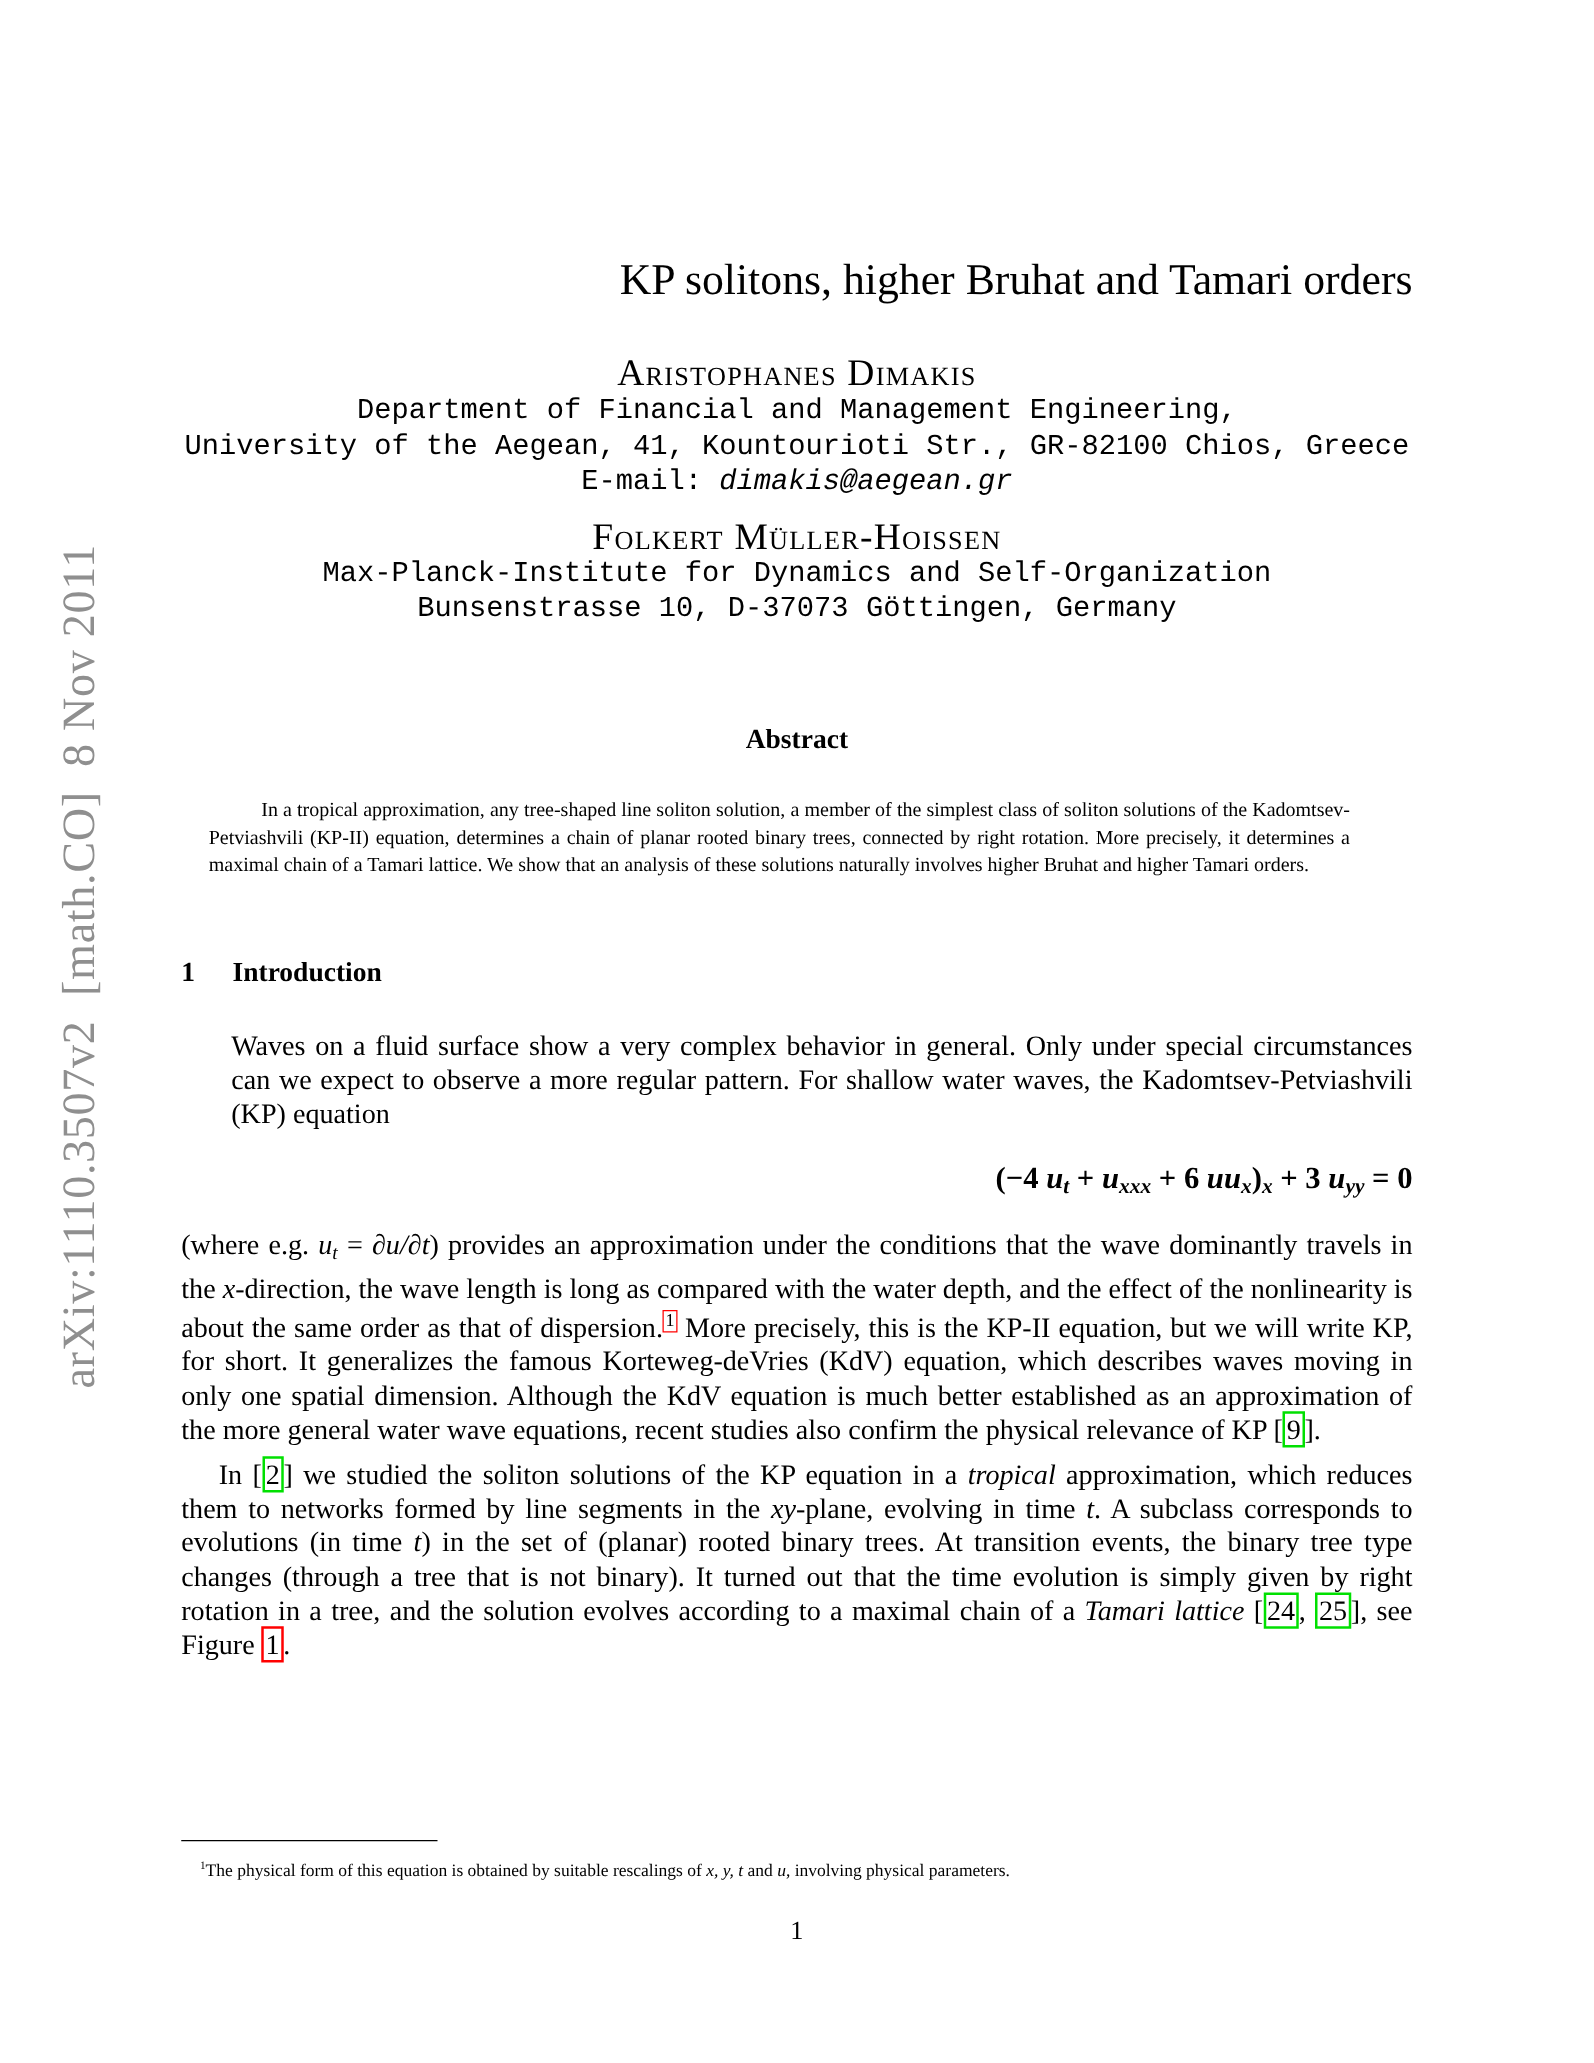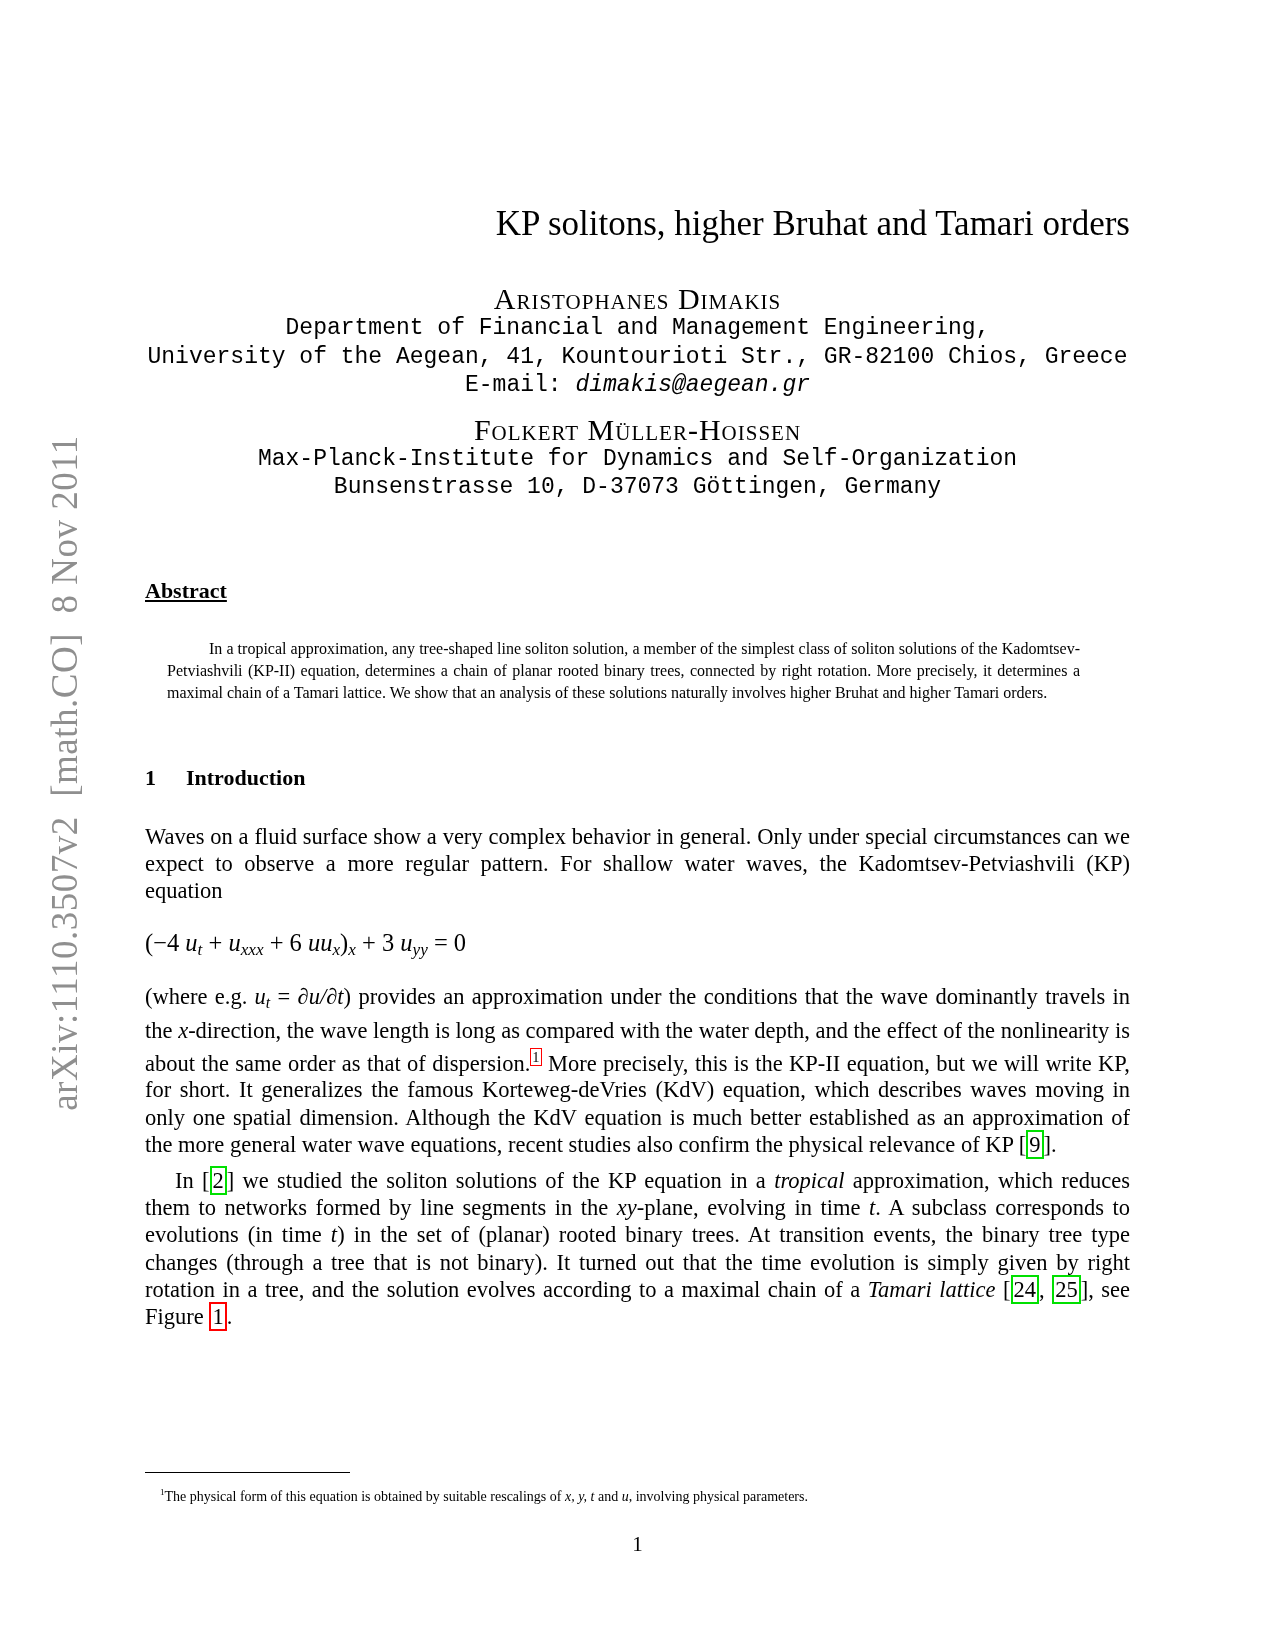--- a/index.html
+++ b/index.html
@@ -15,32 +15,32 @@
   }
   .column { position:absolute; left:145px; top:0; width:985px; }
   p { margin:0; }
   .title { font-size:35px; font-weight:400; text-align:right; margin:202px 0 0 0; line-height:44px; }
   .author-block { text-align:center; }
   .author-block.first { margin-top:38px; }
   .author-block.second { margin-top:15px; }
   .author-name { font-variant:small-caps; font-size:30px; letter-spacing:1px; line-height:30px; }
   .affil { font-size:23px; line-height:28.5px;font-family:Liberation Mono, monospace; }
   .email-addr { font-style:italic; }
-  .abstract-heading { font-weight:bold; font-size:22px; margin-top:76px; line-height:26px;text-decoration:underline; }
+  .abstract-heading { text-align:center; font-weight:bold; font-size:22px; margin-top:76px; line-height:26px; }
   .abstract-body {
     margin:34px 50px 0 22px; font-size:16px; line-height:22px;
     text-align:justify; text-indent:42px;
   }
   .section-heading { font-size:22px; font-weight:bold; margin:56px 0 0 0; line-height:36px; }
   .sec-number { margin-right:30px; }
   .body-par { font-size:22.5px; line-height:27.2px; text-align:justify; }
-  .par1 { margin-top:27px; }
+  .par1 { margin-top:27px;margin-left:40px; }
   .par2 { margin-top:16px;font-family:Liberation Serif, serif; }
   .par3 { margin-top:9px; text-indent:30px; }
-  .equation { text-align:left; font-size:24.5px; margin:25px 0 23px 0; }
+  .equation { text-align:right; font-size:24.5px; margin:25px 0 23px 0;font-weight:bold; }
   .seg-i { font-style:italic; }
   .seg-isub { font-style:italic; font-size:70%; vertical-align:-0.25em; }
   .seg-refg { border:2px solid #00e000; padding:0 1px; }
   .seg-refr { border:2px solid #ff0000; padding:0 1px; }
   .seg-supred { font-size:64%; vertical-align:super; border:1.5px solid #ff0000; padding:0 1px; }
   .seg-sup { font-size:64%; vertical-align:super; }
   .footnote-rule { position:absolute; left:145px; top:1472px; width:205px; border-top:1.6px solid #000; }
   .footnote { position:absolute; left:145px; top:1481px; width:985px; font-size:14px; line-height:23px; text-indent:15px; }
   .page-number { position:absolute; left:0; top:1532px; width:100%; text-align:center; font-size:21px; }
 </style>

